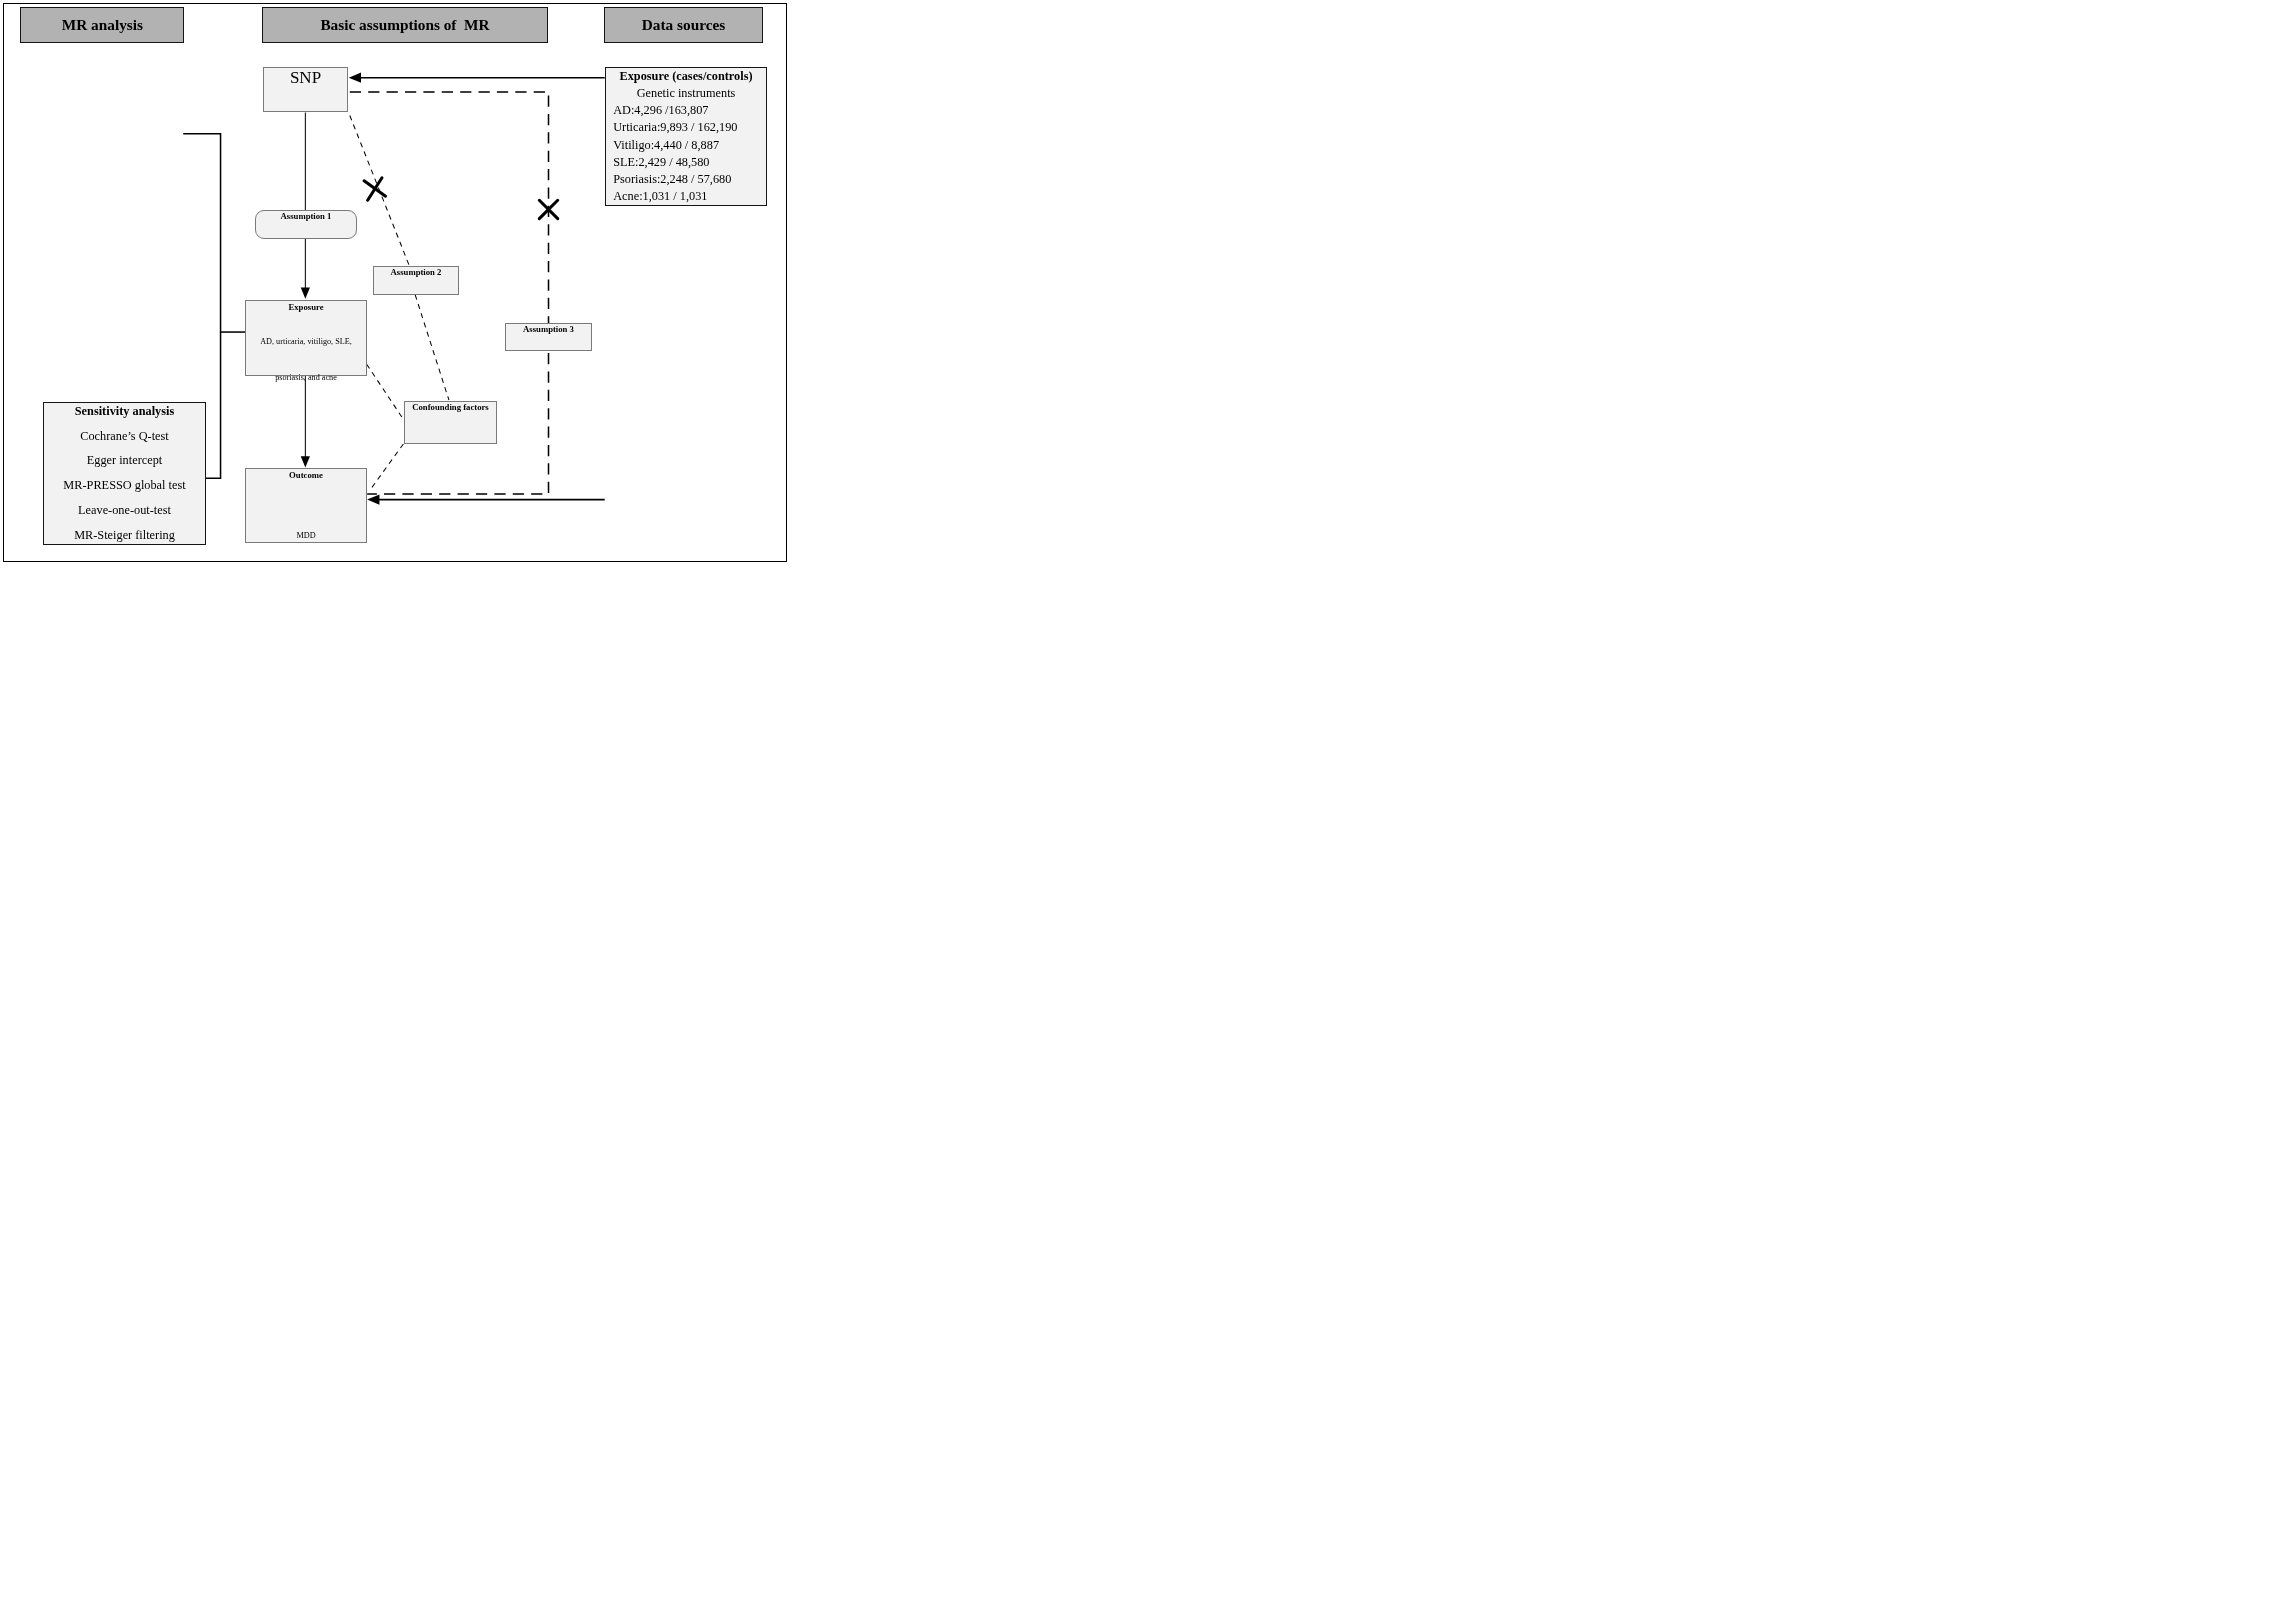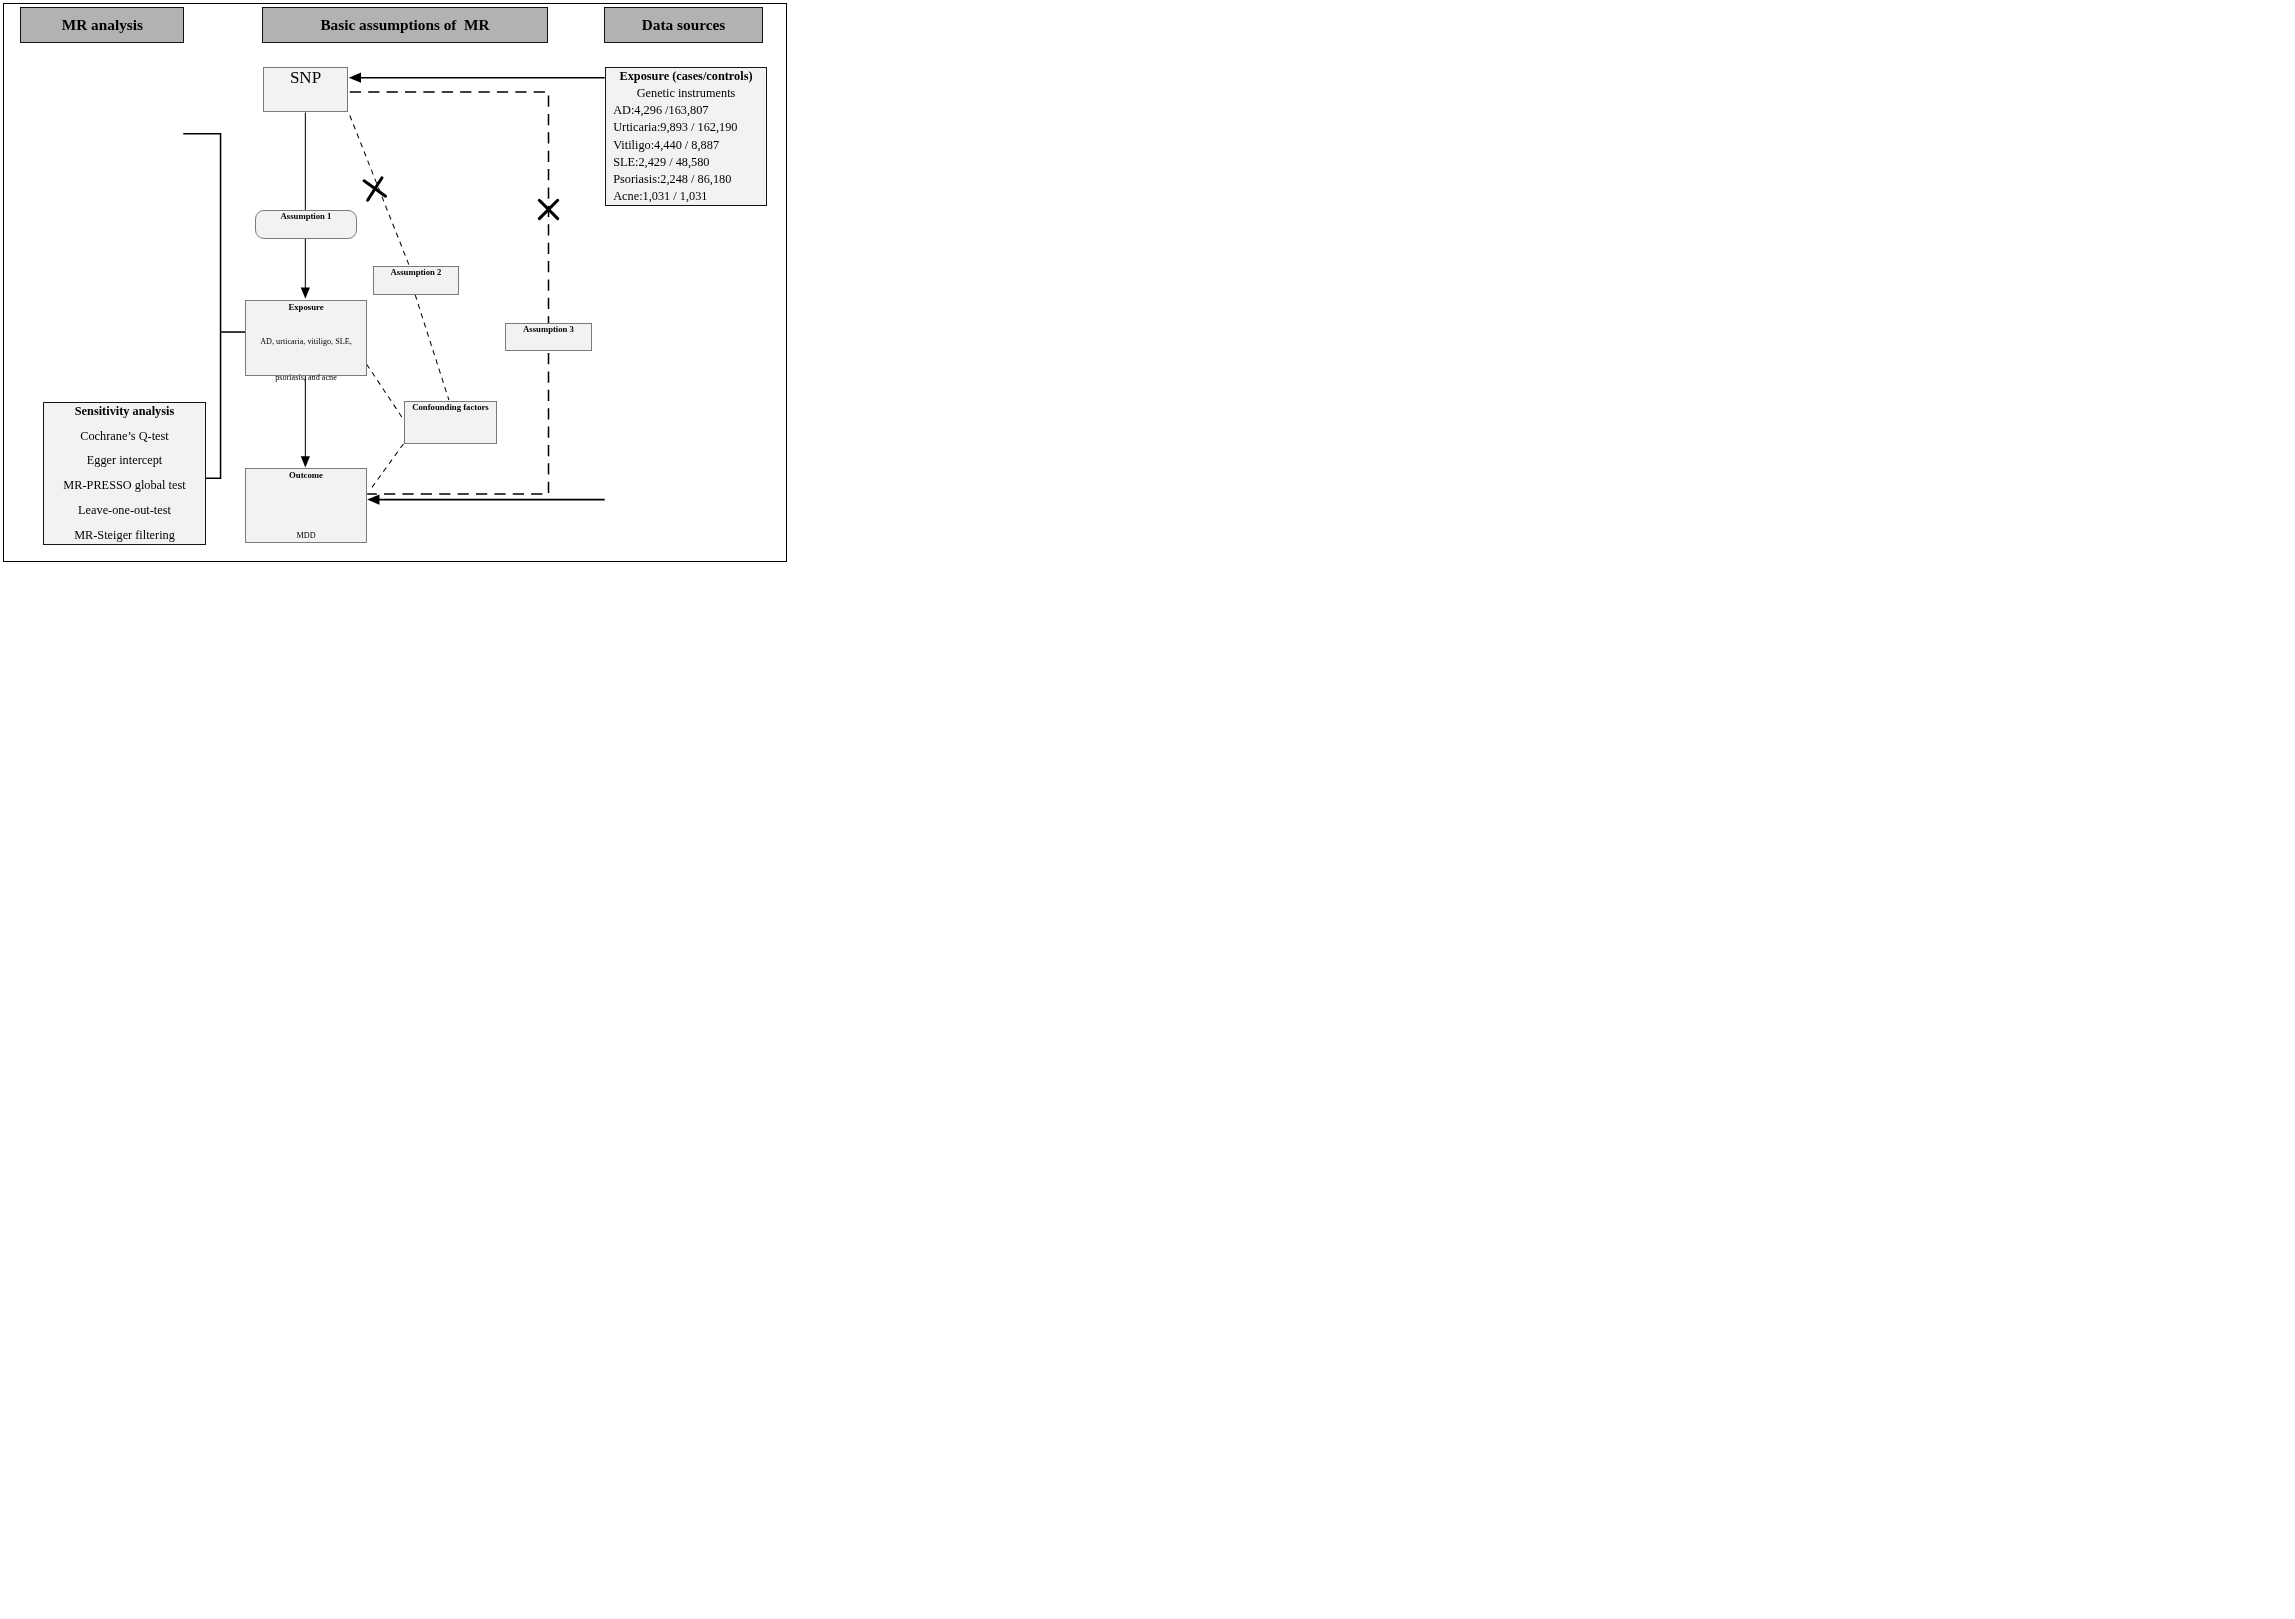--- a/index.html
+++ b/index.html
@@ -124,19 +124,19 @@
     <div>MDD</div>
   </div>
 
   <div class="box heavy3 t-big" style="left:605px;top:67px;width:162px;height:139px;">
     <div class="title">Exposure (cases/controls)</div>
     <div>Genetic instruments</div>
     <div class="data-lines">AD:4,296 /163,807</div>
     <div class="data-lines">Urticaria:9,893 / 162,190</div>
     <div class="data-lines">Vitiligo:4,440 / 8,887</div>
     <div class="data-lines">SLE:2,429 / 48,580</div>
-    <div class="data-lines">Psoriasis:2,248 / 86,180</div>
+    <div class="data-lines">Psoriasis:2,248 / 57,680</div>
     <div class="data-lines">Acne:1,031 / 1,031</div>
   </div>
 
 
 </div>
 
 
 </body></html>

